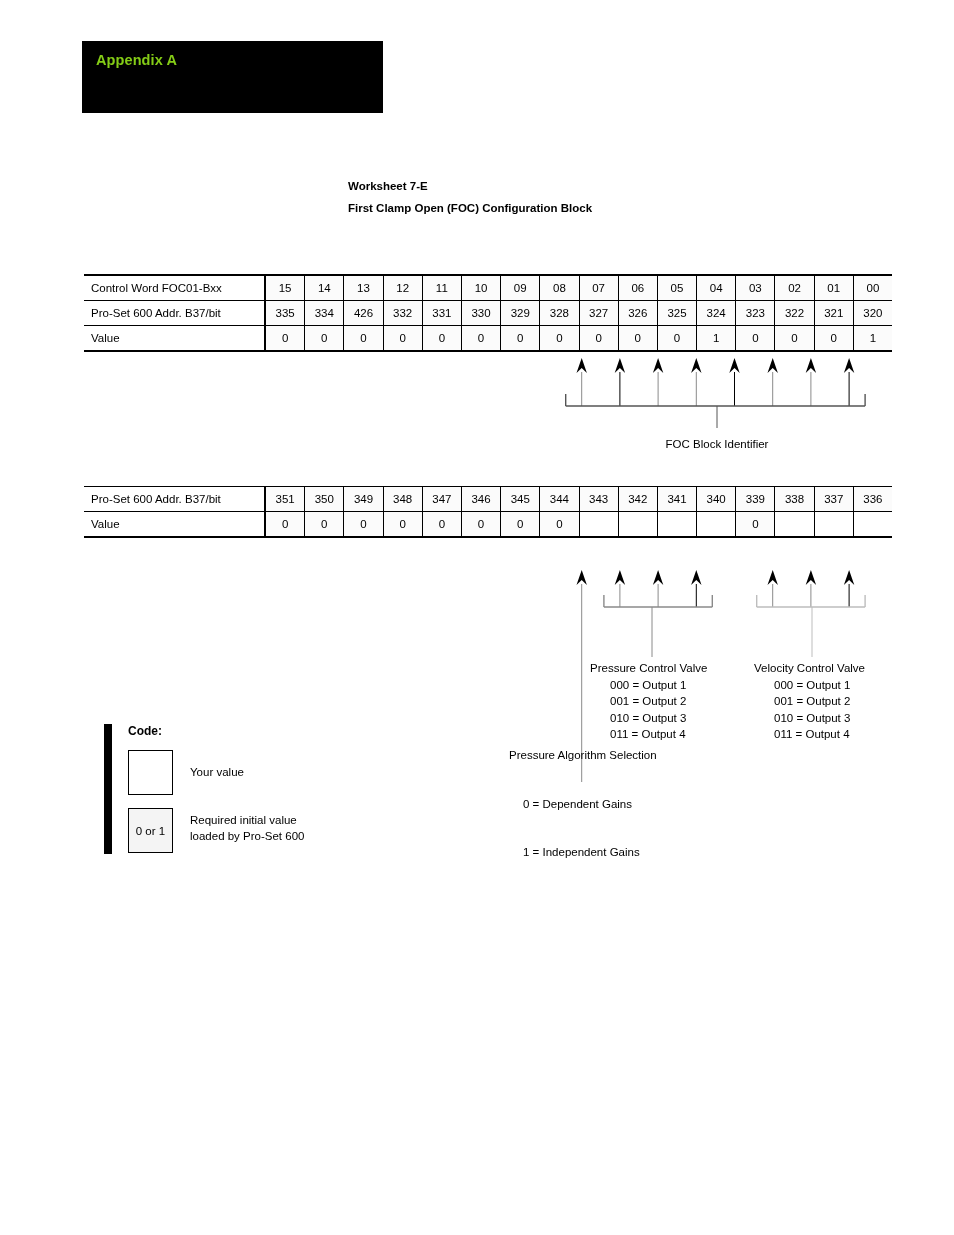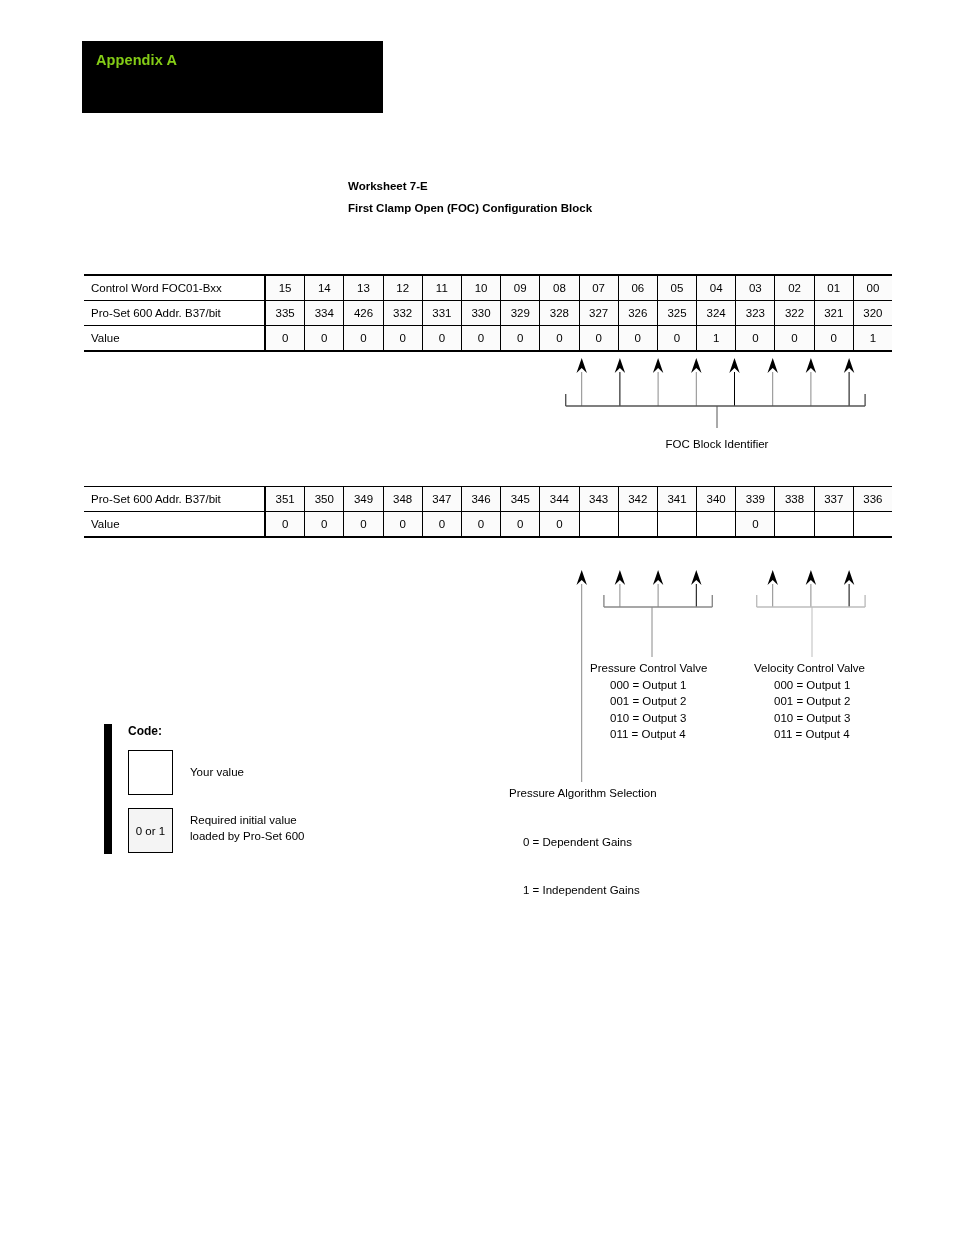--- a/index.html
+++ b/index.html
@@ -320,21 +320,21 @@
 </div>
 
 <div class="calltext" id="lbl-vcv" style="left:754px; top:660px">
   <span class="hdr">Velocity Control Valve</span>
   <span class="opt">000 = Output 1</span>
   <span class="opt">001 = Output 2</span>
   <span class="opt">010 = Output 3</span>
   <span class="opt">011 = Output 4</span>
 </div>
 
-<div class="calltext" id="lbl-pas" style="left:509px; top:785px">
+<div class="calltext" id="lbl-pas" style="left:509px; top:747px">
   <span class="hdr">Pressure Algorithm Selection</span>
   <span class="opt2">0 = Dependent Gains</span>
   <span class="opt2">1 = Independent Gains</span>
 </div>
 
 <div class="legend">
   <div class="legend-bar"></div>
   <div class="legend-title">Code:</div>
   <div class="legend-box b1"></div>
   <div class="legend-text t1">Your value</div>

